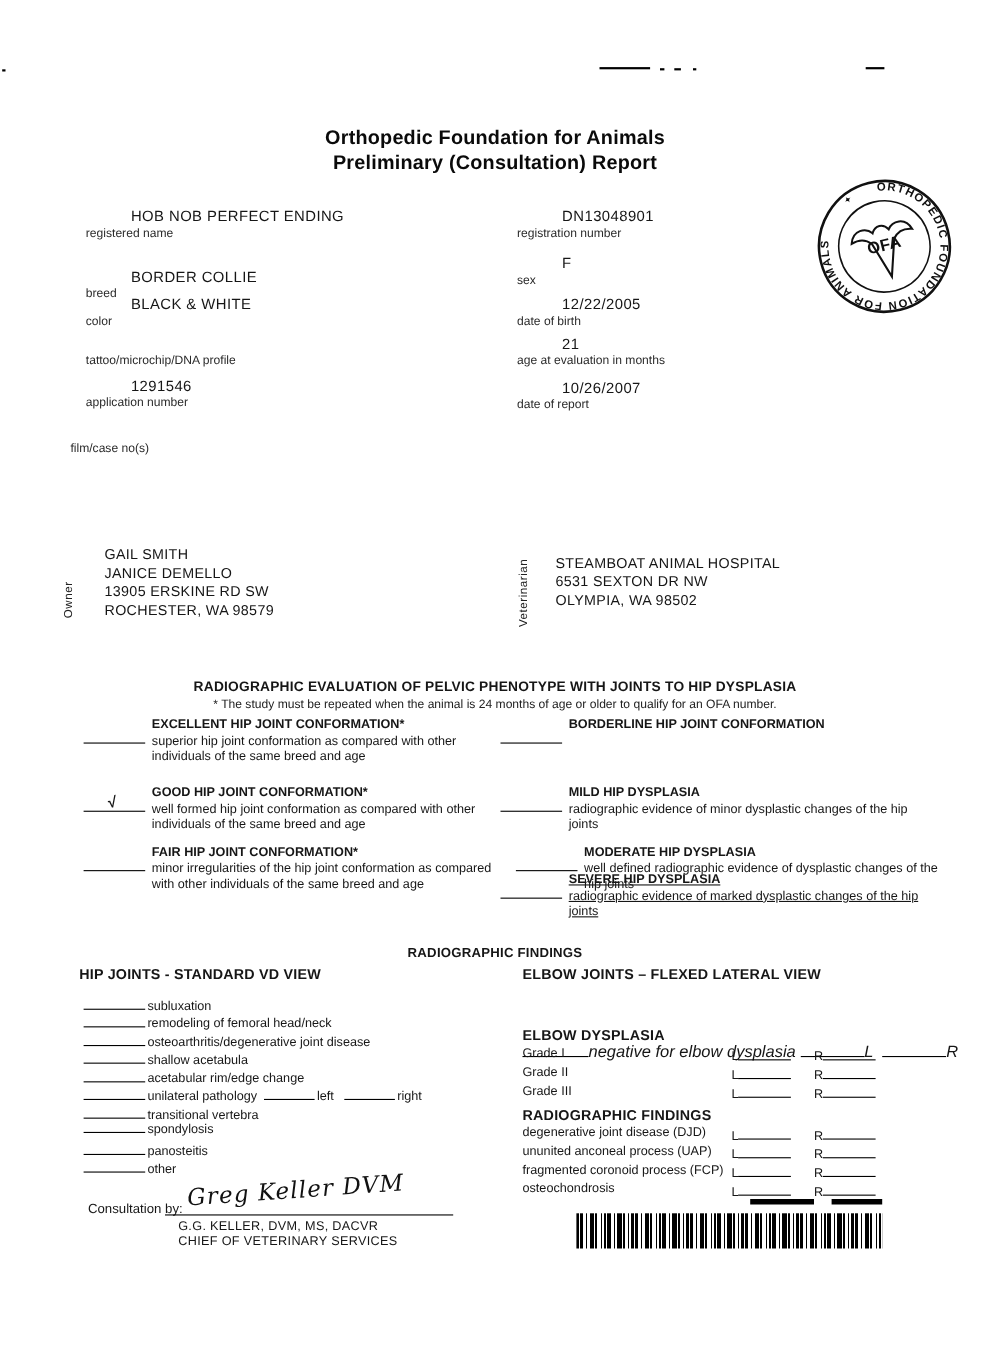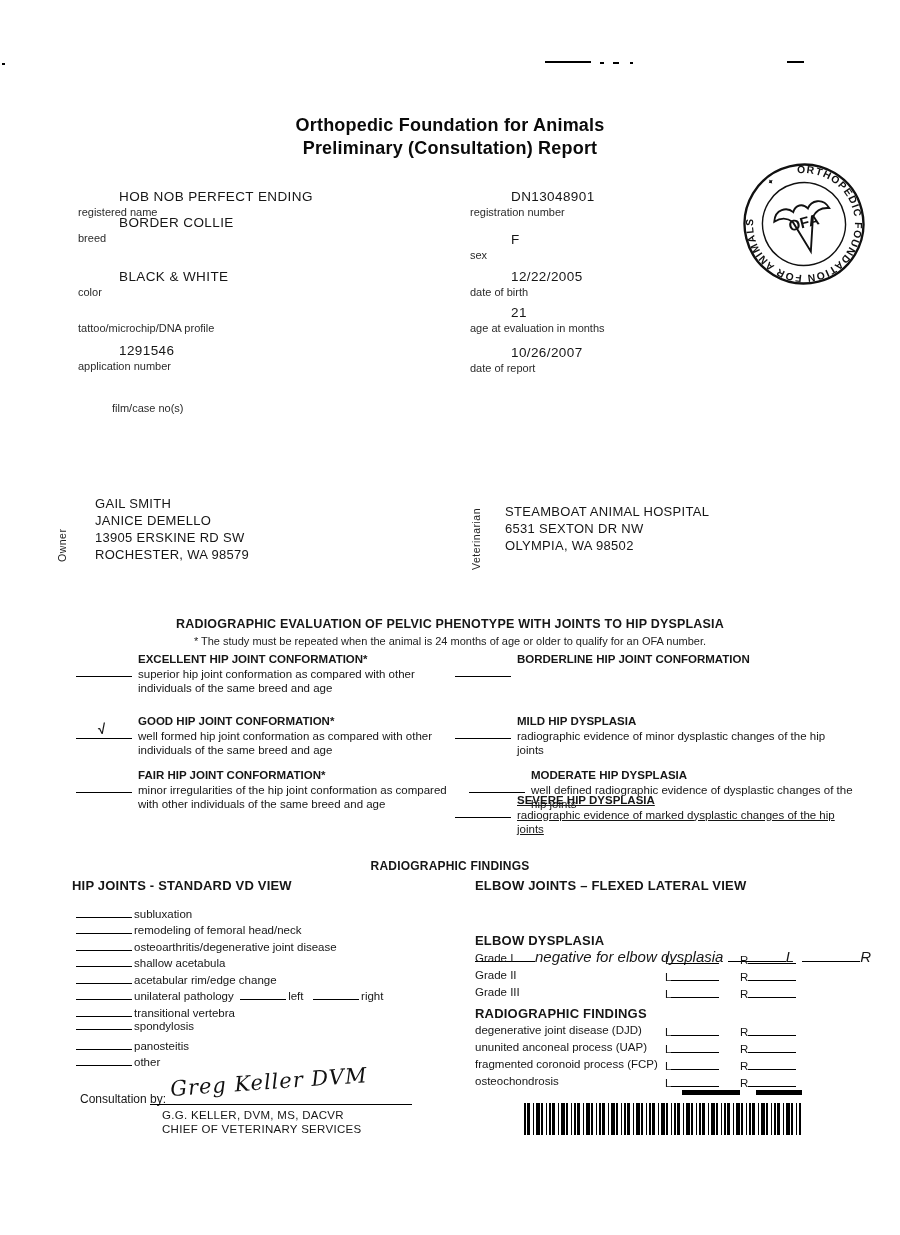--- a/index.html
+++ b/index.html
@@ -95,21 +95,21 @@
       <textPath href="#sealring" startOffset="312">✦</textPath>
     </text>
     <path d="M -30,-10 C -26,-23 -13,-22 -8,-15 C -4,-22 4,-22 8,-15 C 13,-22 26,-23 30,-10 C 21,-13 15,-10 11,-5 L 0,30 L -11,-5 C -15,-10 -21,-13 -30,-10 Z" fill="none" stroke="#111" stroke-width="2"></path>
     <text x="0" y="4" text-anchor="middle" font-size="16" font-weight="bold" fill="#111" font-family="Liberation Sans, sans-serif">OFA</text>
   </svg>
 
   <div class="field" style="left:78px;top:189px;">
     <div class="value">HOB NOB PERFECT ENDING</div>
     <div class="label">registered name</div>
   </div>
-  <div class="field" style="left:78px;top:215px;">
+  <div class="field" style="left:78px;top:244px;">
     <div class="value">BORDER COLLIE</div>
     <div class="label">breed</div>
   </div>
   <div class="field" style="left:78px;top:269px;">
     <div class="value">BLACK &amp; WHITE</div>
     <div class="label">color</div>
   </div>
   <div class="field" style="left:78px;top:306px;">
     <div class="value"></div>
     <div class="label">tattoo/microchip/DNA profile</div>
@@ -133,21 +133,21 @@
   </div>
   <div class="field" style="left:470px;top:305px;">
     <div class="value">21</div>
     <div class="label">age at evaluation in months</div>
   </div>
   <div class="field" style="left:470px;top:345px;">
     <div class="value">10/26/2007</div>
     <div class="label">date of report</div>
   </div>
 
-  <div class="field" style="left:64px;top:400px;margin-left:48px;">
+  <div class="field" style="left:64px;top:400px;">
     <div class="label">film/case no(s)</div>
   </div>
 
   <div class="vlabel" style="left:56px;top:500px;height:62px;">Owner</div>
   <div class="addr" style="left:95px;top:495px;">
     <div>GAIL SMITH</div>
     <div>JANICE DEMELLO</div>
     <div>13905 ERSKINE RD SW</div>
     <div>ROCHESTER, WA  98579</div>
   </div>

